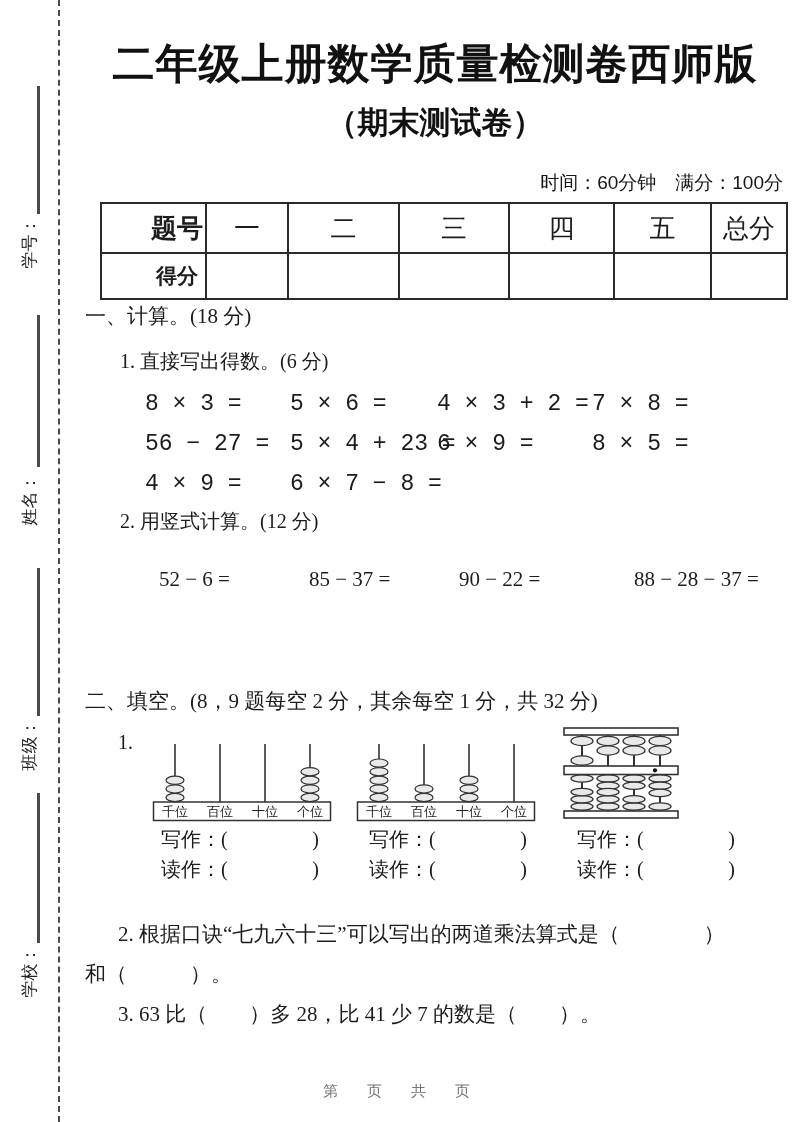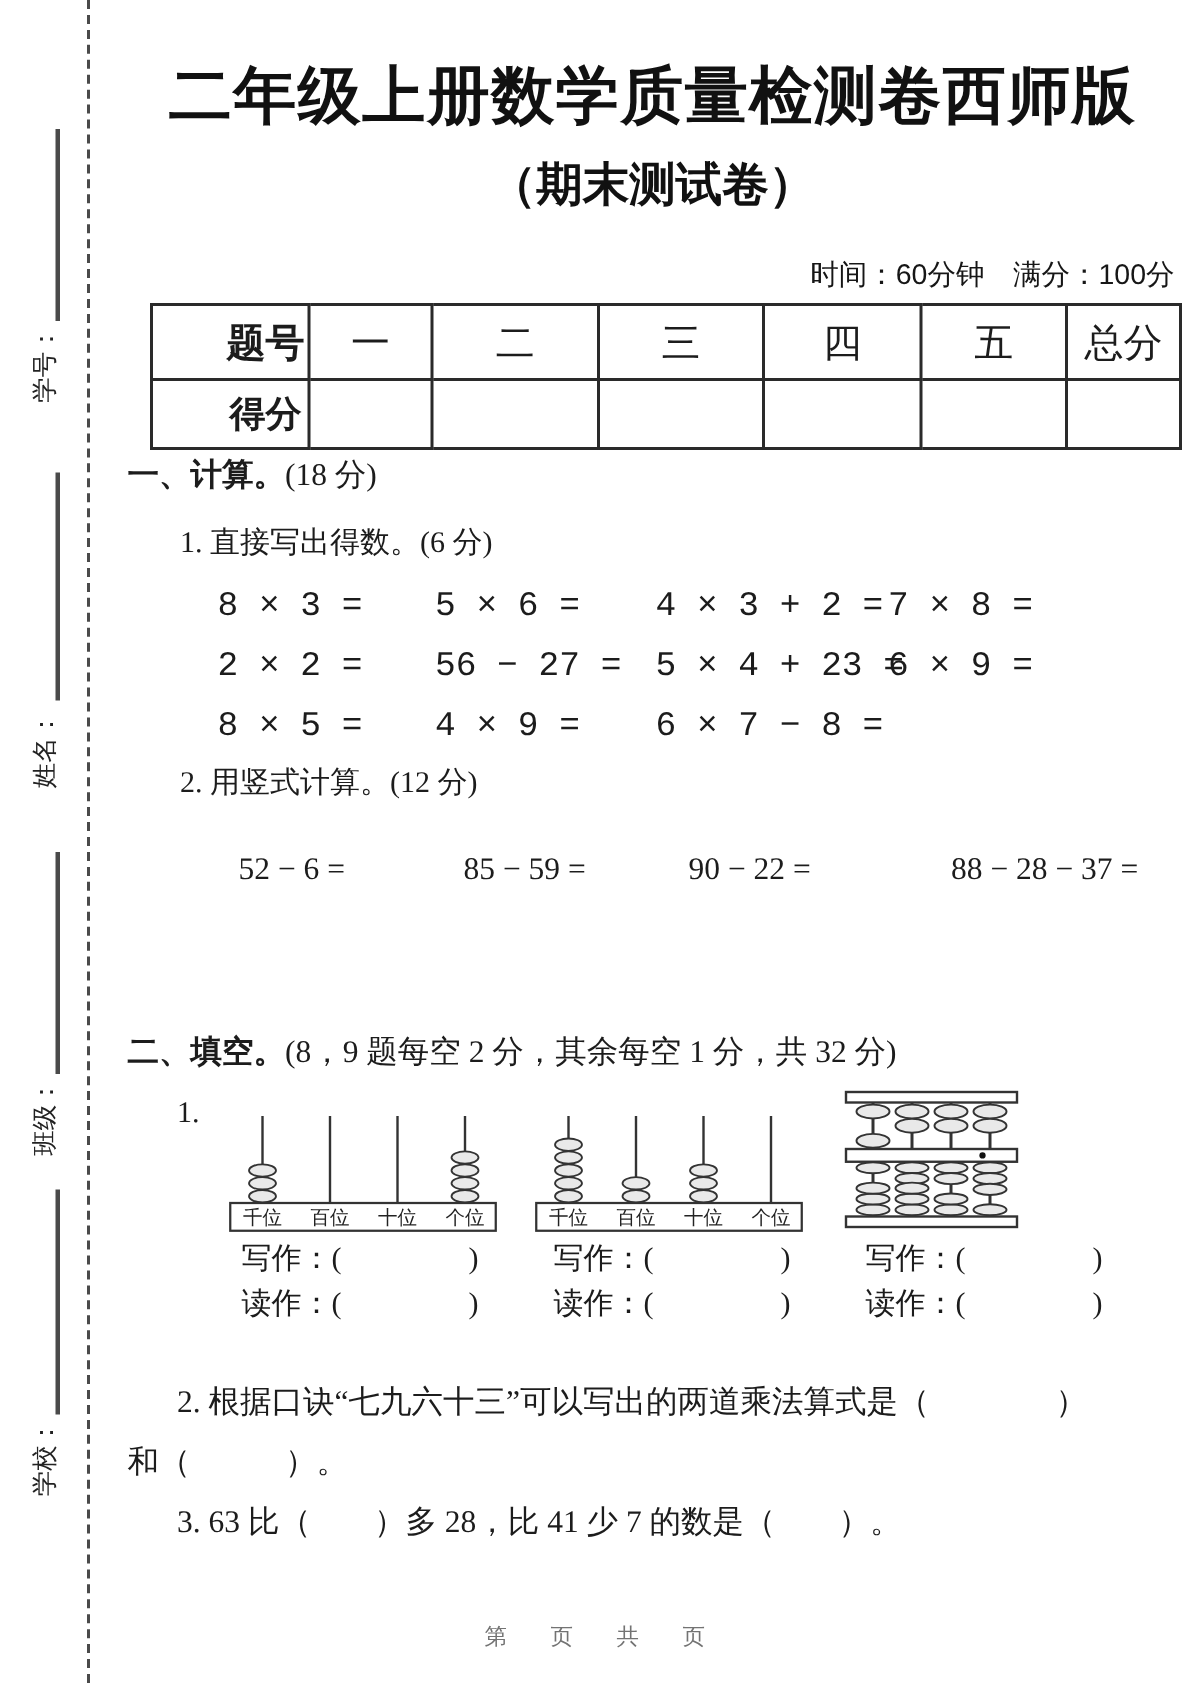--- a/index.html
+++ b/index.html
@@ -28,26 +28,26 @@
   .subtitle{position:absolute;left:85px;right:8px;top:102px;text-align:center;
             font-family:"Liberation Sans",sans-serif;font-weight:900;font-size:31px;color:#111;}
   .meta{position:absolute;right:10px;top:170px;font-size:19px;
         font-family:"Liberation Sans",sans-serif;color:#161616;}
 
   
   .score-table{position:absolute;left:100px;top:202px;width:686px;border-collapse:collapse;
                table-layout:fixed;}
   .score-table td{border:2px solid #2a2a2a;text-align:center;vertical-align:middle;}
   .score-table tr.head td{height:46px;font-size:26px;}
-  .score-table tr.score td{height:42px;font-size:24px;}
+  .score-table tr.score td{height:42px;font-size:21px;}
   .score-table td.st-label{font-family:"Liberation Sans",sans-serif;font-weight:700;font-size:25px;padding-left:48px;}
 
   
   .sec-head{position:absolute;left:85px;font-size:21px;white-space:nowrap;}
-  .sec-head .hm{font-family:"Liberation Sans",sans-serif;font-weight:700;}
+  .sec-head .hm{font-family:"Liberation Sans",sans-serif;font-weight:400;}
   .sec-head .hp{font-family:"Liberation Serif",serif;font-weight:400;}
   .s1-head{top:302px;}
   .s2-head{top:687px;}
   .sub-label{position:absolute;left:120px;font-size:20px;white-space:nowrap;}
   .sub1{top:348px;}
   .sub2{top:508px;}
   .grid1{position:absolute;left:145px;top:384px;width:630px;display:grid;
          grid-template-columns:145px 147px 155px 1fr;}
   .grid1 .cell{height:40px;font-size:23px;line-height:40px;white-space:nowrap;font-family:Liberation Mono, monospace;}
   .grid2{position:absolute;left:159px;top:546px;width:630px;display:grid;
@@ -126,33 +126,32 @@
   </table>
 
   <div class="sec-head s1-head"><span class="hm">一、计算。</span><span class="hp">(18 分)</span></div>
 
   <div class="sub-label sub1">1. 直接写出得数。(6 分)</div>
   <div class="grid1" id="grid1">
       <div class="cell">8 × 3 =</div>
       <div class="cell">5 × 6 =</div>
       <div class="cell">4 × 3 + 2 =</div>
       <div class="cell">7 × 8 =</div>
-      <div class="cell">2 × 2 =</div>
       <div class="cell">56 − 27 =</div>
       <div class="cell">5 × 4 + 23 =</div>
       <div class="cell">6 × 9 =</div>
       <div class="cell">8 × 5 =</div>
       <div class="cell">4 × 9 =</div>
       <div class="cell">6 × 7 − 8 =</div>
     </div>
 
   <div class="sub-label sub2">2. 用竖式计算。(12 分)</div>
   <div class="grid2" id="grid2">
       <div class="cell">52 − 6 =</div>
-      <div class="cell">85 − 59 =</div>
+      <div class="cell">85 − 37 =</div>
       <div class="cell">90 − 22 =</div>
       <div class="cell">88 − 28 − 37 =</div>
     </div>
 
   <div class="sec-head s2-head"><span class="hm">二、填空。</span><span class="hp">(8，9 题每空 2 分，其余每空 1 分，共 32 分)</span></div>
 
   <div class="q1-num">1.</div>
   <div class="abacus ab0" id="ab0"><svg width="180" height="80" viewBox="0 0 180 80">
         <line x1="23" y1="2" x2="23" y2="60" stroke="#333" stroke-width="1.6"></line>
         <ellipse cx="23" cy="55.5" rx="9" ry="4.1" fill="#e9e9e9" stroke="#333" stroke-width="1.2"></ellipse>

